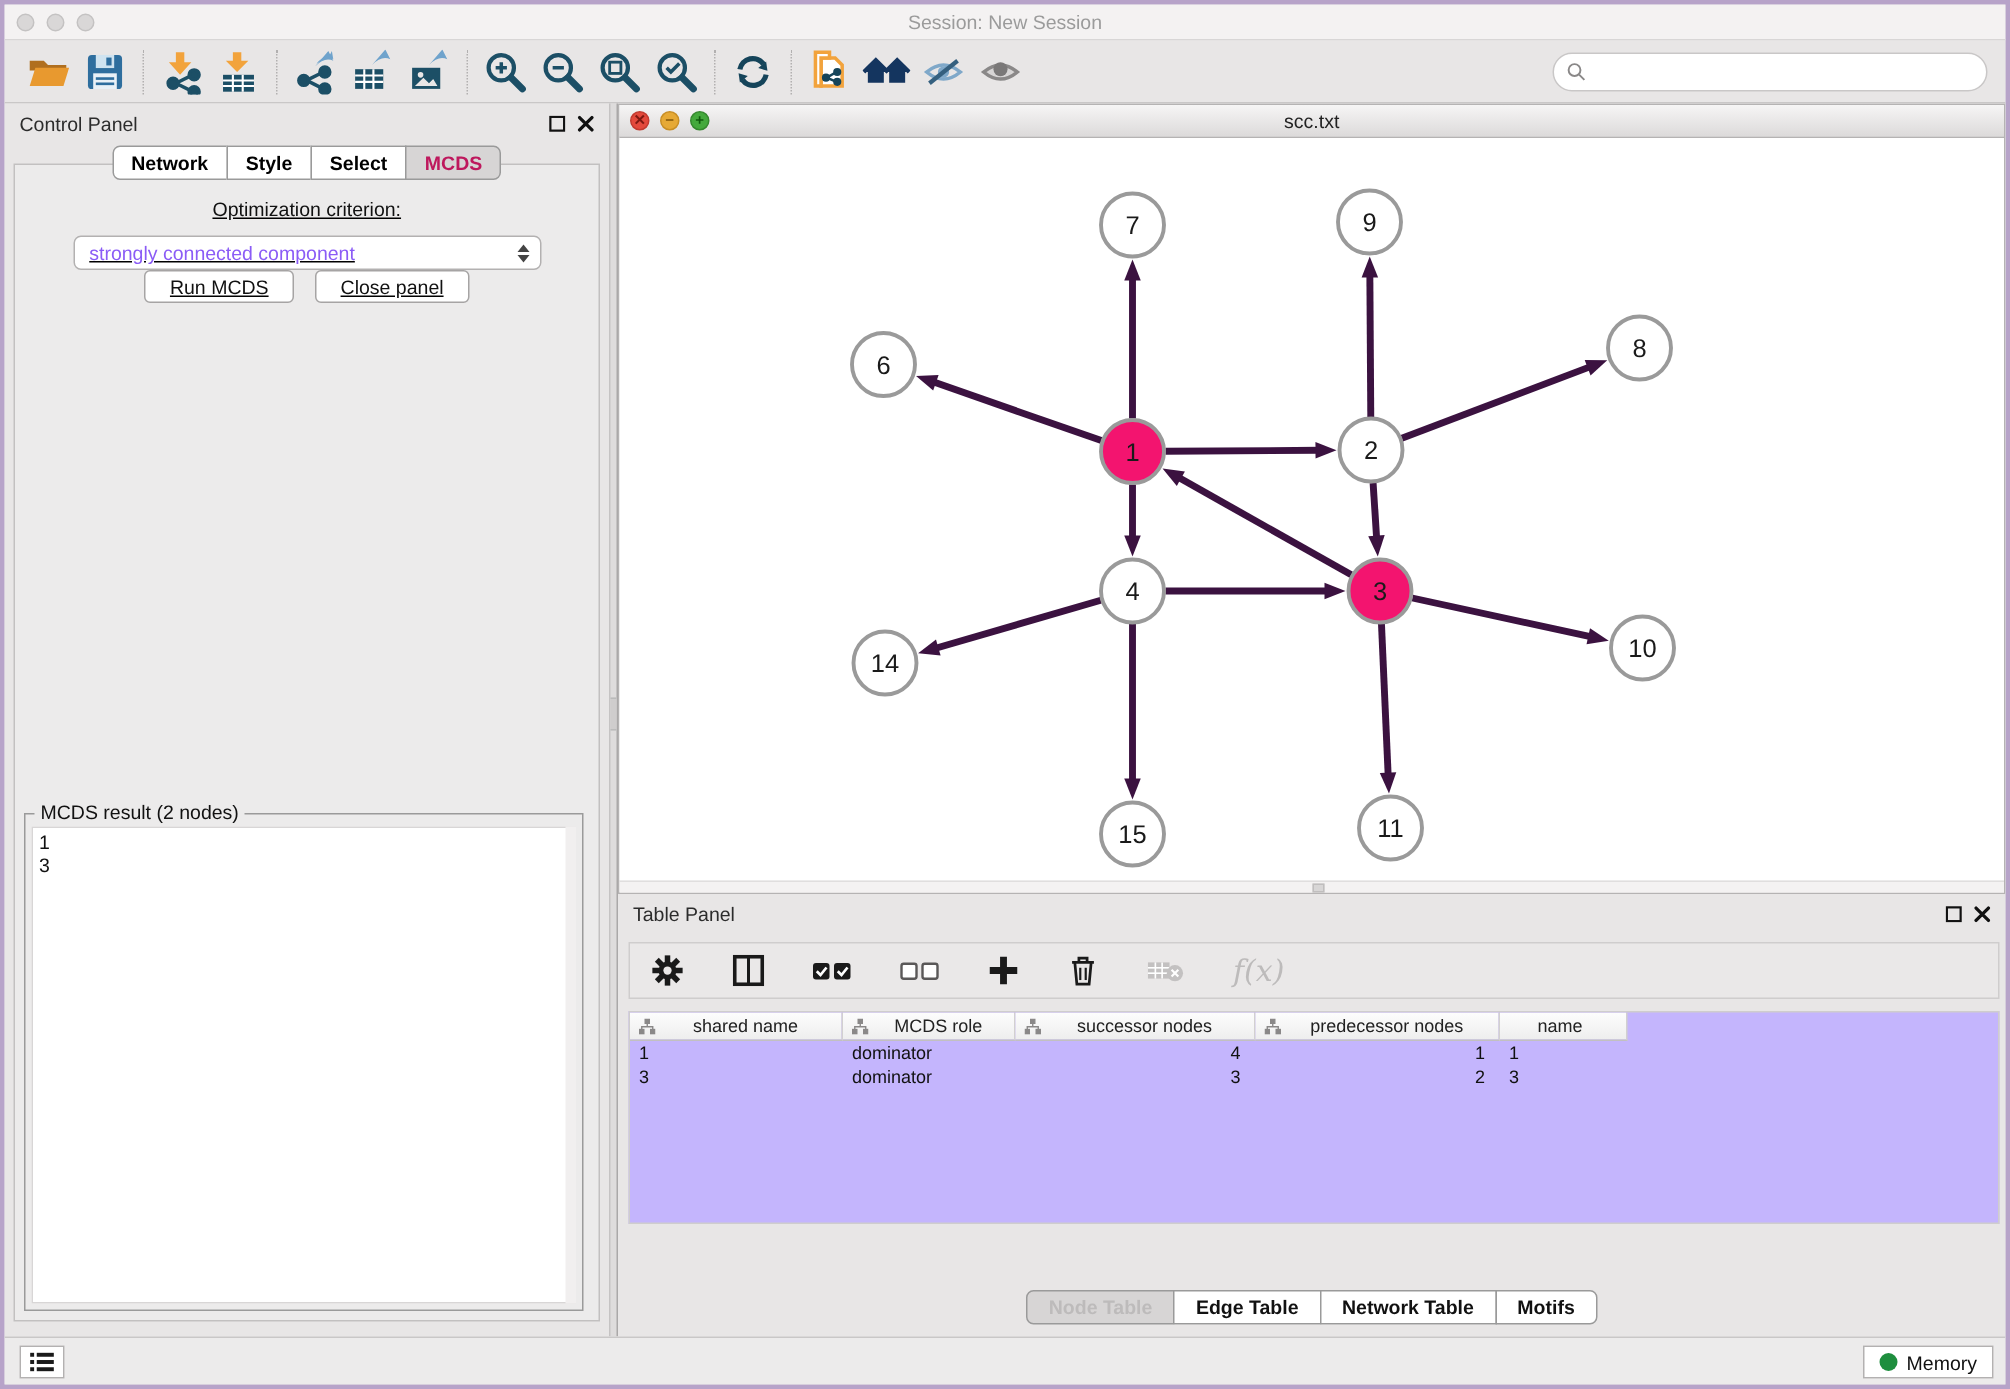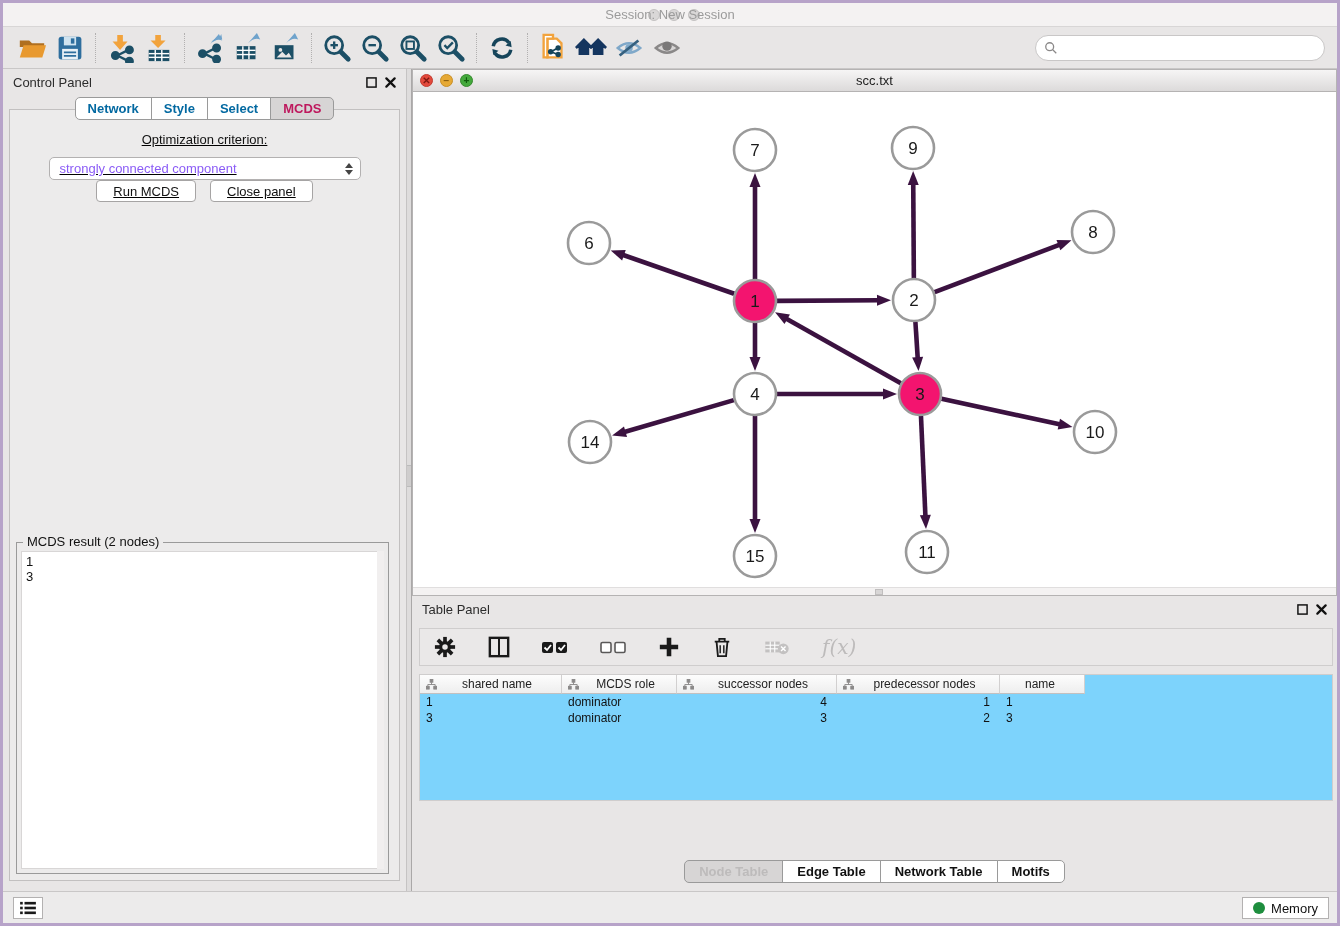--- a/index.html
+++ b/index.html
@@ -2,21 +2,21 @@
 <html><head>
 <meta charset="utf-8">
 <style>
   * { margin:0; padding:0; box-sizing:border-box; }
   html,body { width:1340px; height:926px; font-family:"Liberation Sans", sans-serif; }
   .page { position:relative; width:1340px; height:926px; background:#e8e6e6;
           border:3px solid #b7a3c9; overflow:hidden; }
 
   
   .titlebar { position:absolute; top:0; left:0; right:0; height:24px; background:#f4f2f2;
-              border-bottom:1px solid #d8d6d6; display:flex; align-items:center;justify-content:center; }
+              border-bottom:1px solid #d8d6d6; display:flex; align-items:center; }
   .tl-dots { display:flex; gap:8px; margin-left:8px; }
   .tl-dot { width:12px; height:12px; border-radius:50%; background:#d9d7d7; border:1px solid #c4c2c2; }
   .win-title { position:absolute; left:0; right:0; text-align:center; font-size:13px; color:#9b9b9b; }
 
   
   .toolbar { position:absolute; top:24px; left:0; right:0; height:42px; background:#e8e6e6;
              border-bottom:1px solid #c9c7c7; display:flex; align-items:center; padding-left:10px; }
   .tb-btn { width:38px; height:36px; display:flex; align-items:center; justify-content:center; }
   .tb-sep { width:1px; height:30px; border-left:1px dotted #b2b0b0; margin:0 6px; }
   .search-wrap { position:absolute; right:12px; top:8px; width:290px; height:26px; background:#fff;
@@ -25,21 +25,21 @@
 
   
   .main { position:absolute; top:66px; bottom:32px; left:0; right:0; }
 
   
   .cpanel { position:absolute; left:0; top:0; bottom:0; width:403px; background:#e8e6e6; }
   .panel-head { height:26px; display:flex; align-items:center; padding:0 10px; }
   .panel-title { font-size:13px; color:#2c2c2c; flex:1; }
   .ph-icons { display:flex; gap:8px; align-items:center; }
   .cp-tabs { position:absolute; left:0; right:0; top:28px; display:flex; justify-content:center; z-index:2; }
-  .cp-tab { font-size:13px; font-weight:600; color:#0369a1; background:#fff; border:1px solid #9a9a9a;
+  .cp-tab { font-size:13px; font-weight:600; color:#000000; background:#fff; border:1px solid #9a9a9a;
             padding:3px 12px; margin-left:-1px; }
   .cp-tab:first-child { border-top-left-radius:5px; border-bottom-left-radius:5px; margin-left:0; }
   .cp-tab:last-child { border-top-right-radius:5px; border-bottom-right-radius:5px; }
   .cp-tab.sel { background:#d7d5d5; color:#be185d; }
   .cp-body { position:absolute; left:6px; right:6px; top:40px; bottom:10px; background:#ecebeb;
              border:1px solid #c2c0c0; padding-top:22px;text-decoration:underline; }
   .opt-label { text-align:center; font-size:13px; color:#111; margin-bottom:10px; }
   .combo { margin:0 auto; width:312px; height:23px; background:#fff; border:1px solid #b3b1b1;
            border-radius:5px; display:flex; align-items:center; padding:0 4px 0 10px; }
   .combo-text { flex:1; font-size:13px; color:#8b5cf6; }
@@ -81,21 +81,21 @@
                  border-top:1px solid #e0dede; }
   .net-hscroll .handle { position:absolute; left:50%; top:1px; width:8px; height:6px; background:#d8d6d6;
                          border:1px solid #c0bebe; }
 
   
   .tpanel { position:absolute; left:409px; right:0; top:527px; bottom:0; background:#e8e6e6; }
   .tp-toolbar { position:absolute; left:7px; right:4px; top:32px; height:38px; background:#eae8e8;
                 border:1px solid #cfcdcd; display:flex; align-items:center; gap:32px; padding-left:14px; }
   .tp-tool { display:flex; align-items:center; justify-content:center; }
   .fx-label { font-family:"DejaVu Serif", serif; font-style:italic; font-size:20px; color:#bdbbbb; }
-  .ntable { position:absolute; left:7px; right:4px; top:78px; height:127px; background:#7dd3fc;
+  .ntable { position:absolute; left:7px; right:4px; top:78px; height:142px; background:#c4b5fd;
             border:1px solid #cfcdcd; overflow:hidden; }
   .thead { display:flex; height:19px; }
   .th { background:linear-gradient(#fdfdfd,#eeeeee); border-right:1px solid #d2d0d0;
         border-bottom:1px solid #c2c0c0; display:flex; align-items:center; gap:6px;
         font-size:12px; color:#222; padding-left:6px; }
   .th .th-label { flex:1; text-align:center; padding-right:10px; }
   .tr { display:flex; height:16px; }
   .td { font-size:12px; color:#111; padding:0 10px 0 6px; line-height:16px; white-space:nowrap; }
   .tp-tabs { position:absolute; left:0; right:0; bottom:8px; display:flex; justify-content:center; }
   .tp-tab { font-size:13px; font-weight:600; color:#111; background:#fff; border:1px solid #9a9a9a;

